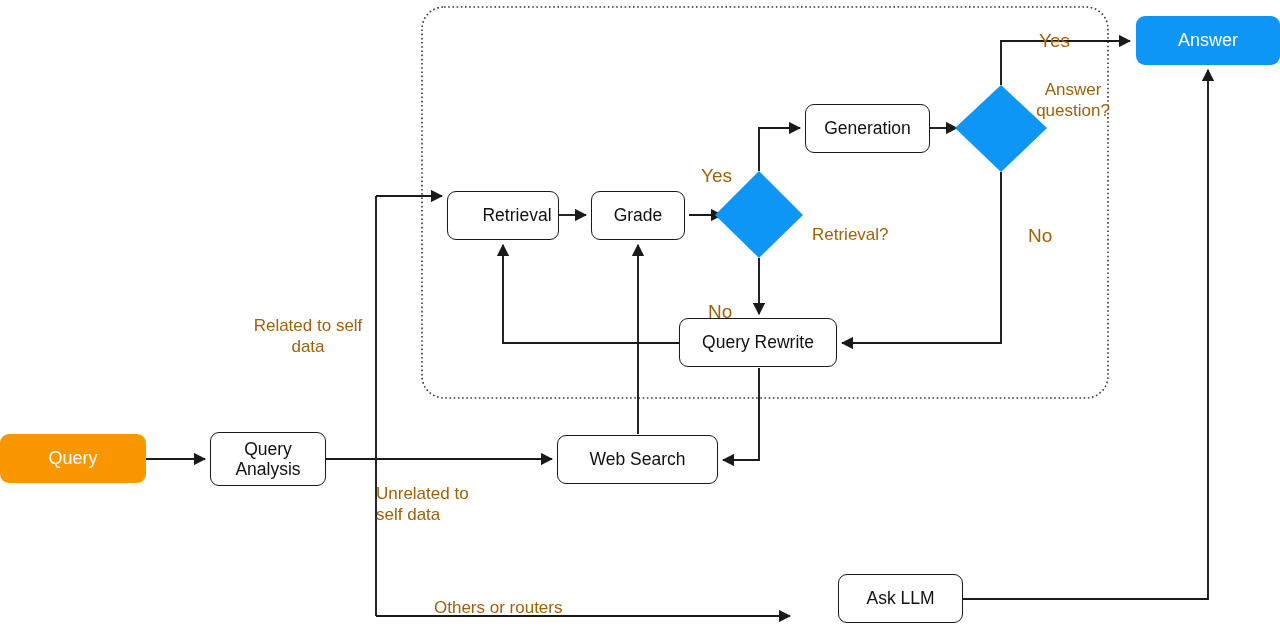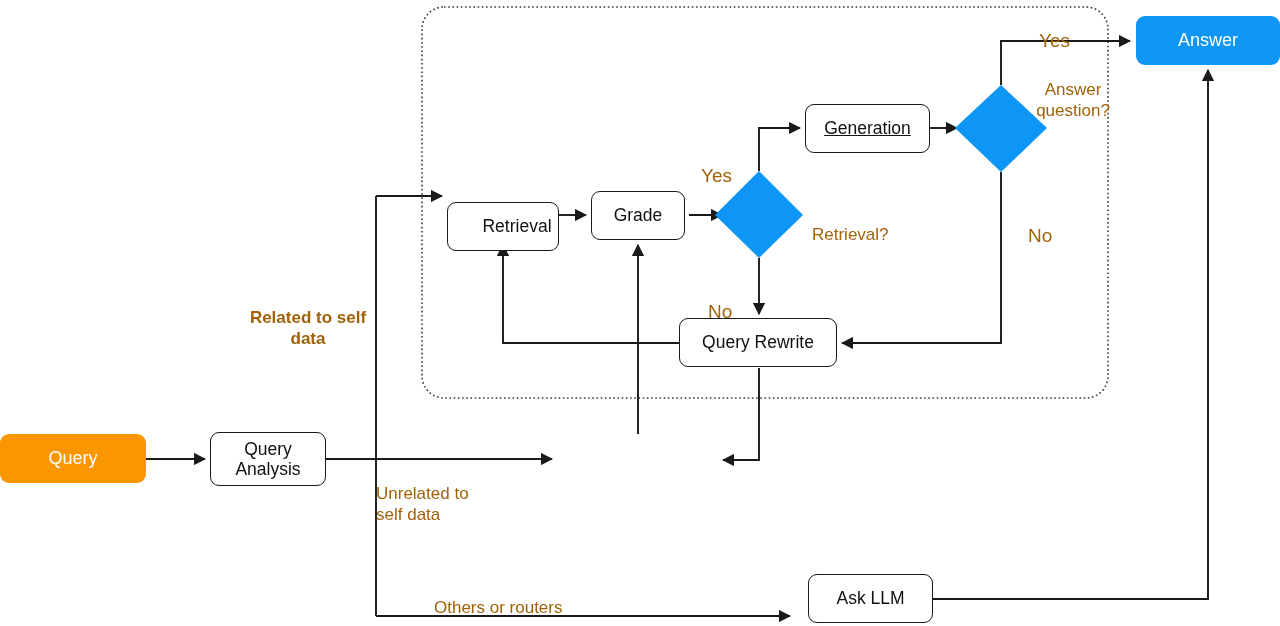--- a/index.html
+++ b/index.html
@@ -112,55 +112,58 @@
 
   <div class="node filled" style="left:0px; top:434px; width:146px; height:49px; background:#fa9600;">
     <span>Query</span>
   </div>
 
   <div class="node rect" style="left:210px; top:432px; width:116px; height:54px;">
     <span>Query
 Analysis</span>
   </div>
 
-  <div class="node rect" style="left:447px; top:202px; width:112px; height:49px;padding-left:28px;">
+  <div class="node rect" style="left:447px; top:191px; width:112px; height:49px;padding-left:28px;">
     <span>Retrieval</span>
   </div>
 
   <div class="node rect" style="left:591px; top:191px; width:94px; height:49px;">
     <span>Grade</span>
   </div>
 
-  <div class="node rect" style="left:805px; top:104px; width:125px; height:49px;text-decoration:underline;">
+  <div class="node rect" style="left:805px; top:104px; width:125px; height:49px;">
     <span>Generation</span>
   </div>
 
   <div class="node rect" style="left:679px; top:318px; width:158px; height:49px;">
     <span>Query Rewrite</span>
   </div>
 
+  <div class="node rect" style="left:557px; top:435px; width:161px; height:49px;">
+    <span>Web Search</span>
+  </div>
 
-  <div class="node rect" style="left:808px; top:574px; width:125px; height:49px;">
+  <div class="node rect" style="left:838px; top:574px; width:125px; height:49px;">
     <span>Ask LLM</span>
   </div>
 
   <div class="node filled" style="left:1136px; top:16px; width:144px; height:49px; background:#0d96f5;">
     <span>Answer</span>
   </div>
 
   <div class="label left" style="left:812px; top:205px;">
     <span>Retrieval?</span>
   </div>
 
   <div class="label center" style="left:1018px; top:60px; width:110px;">
     <span>Answer
 question?</span>
   </div>
 
-  <div class="label center" style="left:238px; top:288px; width:140px;font-weight:bold;">
+  <div class="label center" style="left:238px; top:296px; width:140px;">
     <span>Related to self
 data</span>
   </div>
 
   <div class="label left" style="left:376px; top:464px; width:160px;">
     <span>Unrelated to
 self data</span>
   </div>
 
   <div class="label left" style="left:390px; top:578px;margin-left:44px;">

